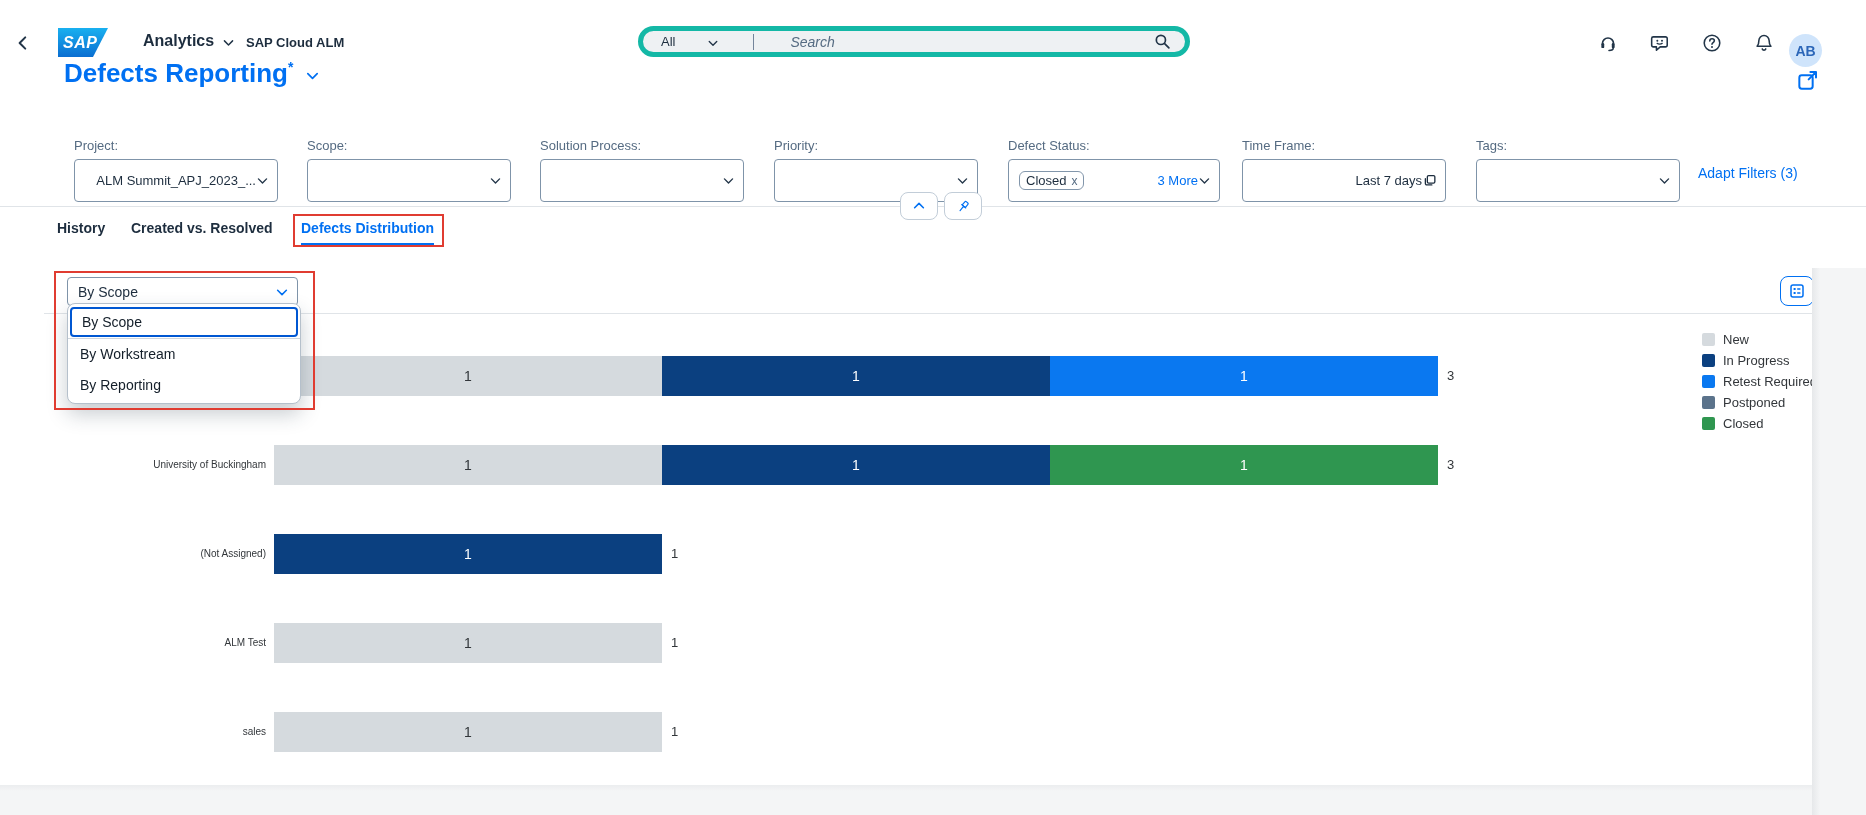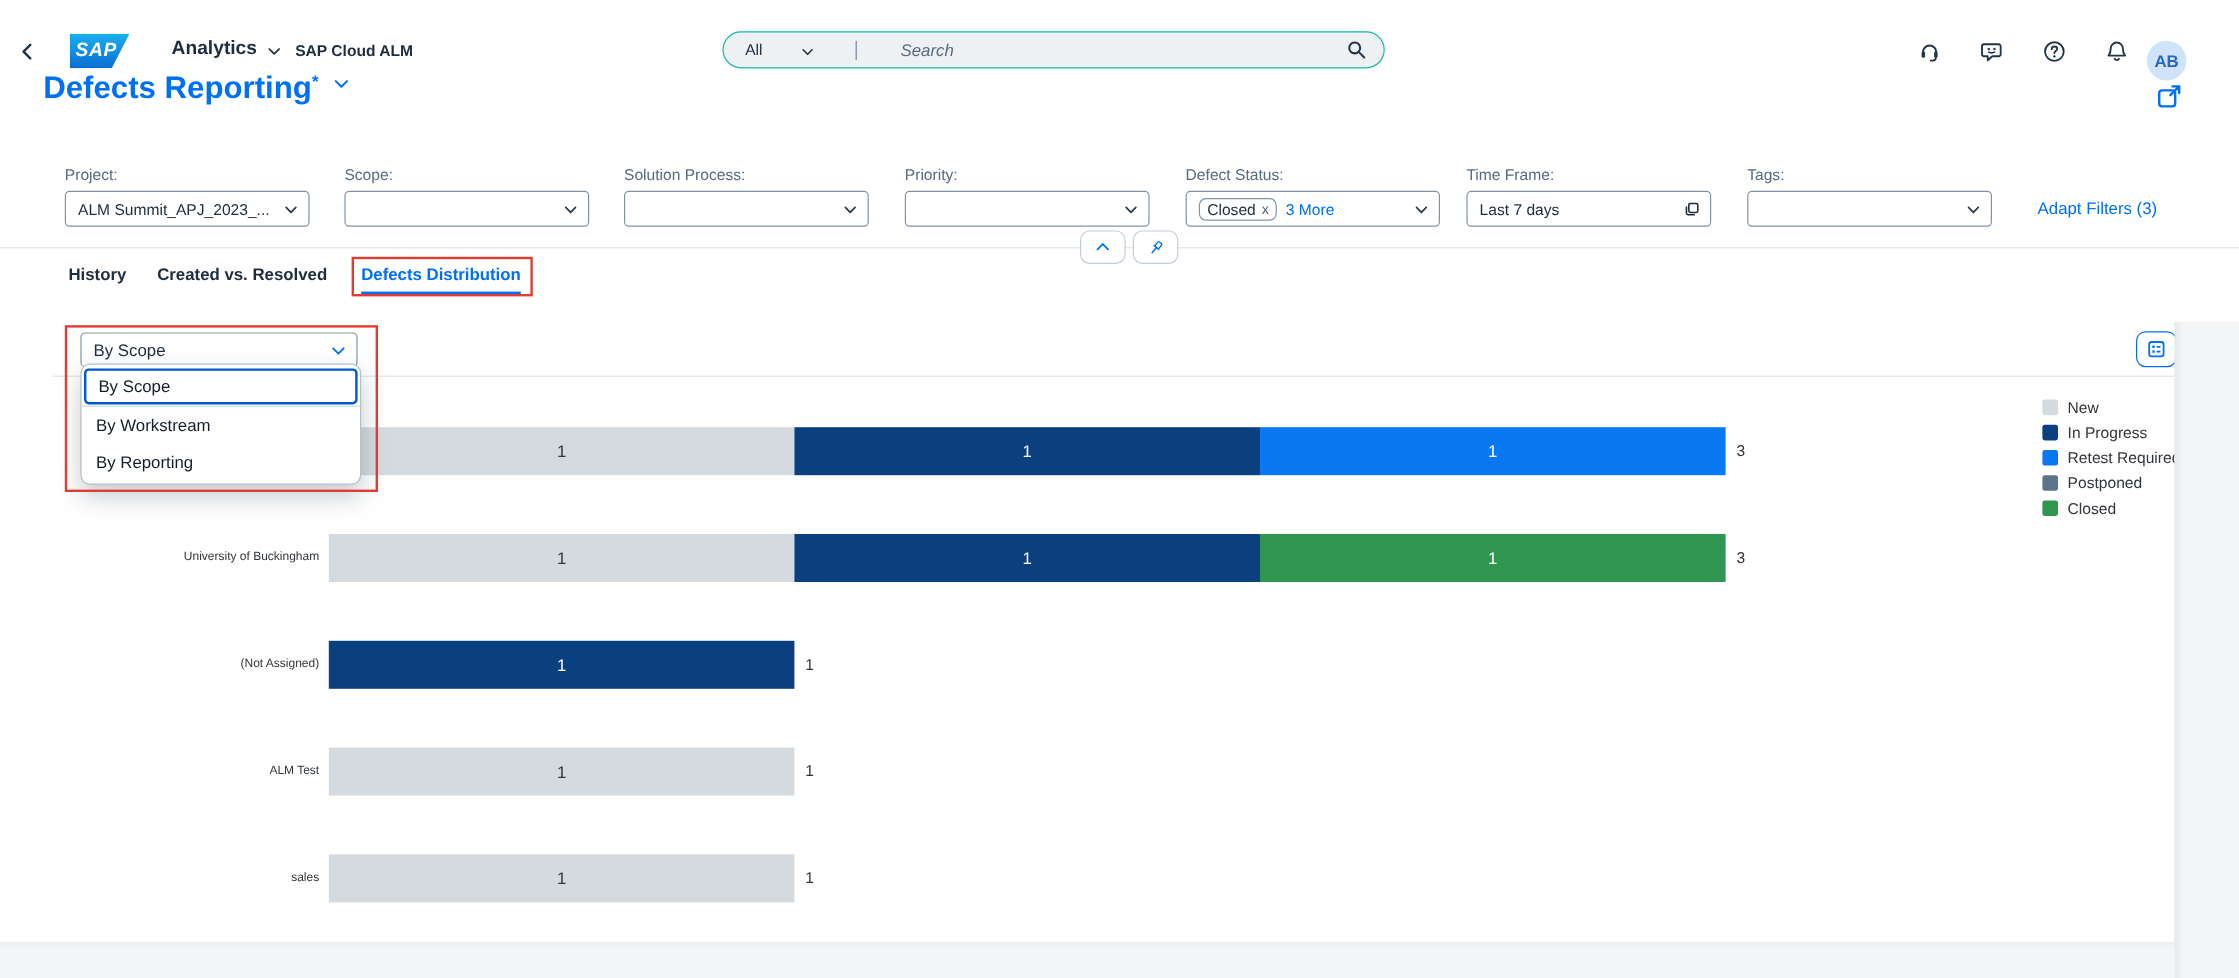--- a/index.html
+++ b/index.html
@@ -10,45 +10,45 @@
   .shell { position: absolute; left: 0; top: 0; width: 1866px; height: 53px; background: #fff; margin-top: 16px; }
   .back-btn { position: absolute; left: 10px; top: 14px; width: 26px; height: 26px; color: #223548; cursor: pointer; display:flex; align-items:center; justify-content:center; }
   .sap-logo { position: absolute; left: 58px; top: 12px; width: 50px; height: 29px;
     background: linear-gradient(180deg, #19b0f0 0%, #0a6ed1 100%);
     clip-path: polygon(0 0, 100% 0, 70% 100%, 0 100%);
     color: #fff; font-weight: bold; font-style: italic; font-size: 16px; line-height: 29px; padding-left: 5px; letter-spacing: .5px; }
   .app-title { position: absolute; left: 143px; top: 16px; font-size: 16px; font-weight: 700; color: #1d2d3e; display: flex; align-items: center; gap: 8px; }
   .app-title .chev { color: #223548; margin-top: 2px; }
   .system-label { position: absolute; left: 246px; top: 19px; font-size: 13px; font-weight: 700; color: #1d2d3e; }
 
-  .search-pill { position: absolute; left: 602px; top: 10px; width: 552px; height: 31px; background: #eef1f3;
-    border: 1px solid #14b8a6; border-radius: 16px; display: flex; align-items: center; padding: 0 14px 0 18px; gap: 24px; }
+  .search-pill { position: absolute; left: 638px; top: 10px; width: 552px; height: 31px; background: #eef1f3;
+    border: 5px solid #14b8a6; border-radius: 16px; display: flex; align-items: center; padding: 0 14px 0 18px; gap: 24px; }
   .search-scope { font-size: 13px; color: #1d2d3e; }
   .search-pill .chev { color: #223548; margin: 2px 10px 0 8px; }
   .search-sep { width: 1px; height: 16px; background: #74859b; margin-right: 12px; }
   .search-ph { font-size: 14px; font-style: italic; color: #556b82; flex: 1; }
   .search-pill .mag { color: #223548; }
 
   .shell-icons { position: absolute; right: 92px; top: 0; height: 53px; display: flex; align-items: center; gap: 32px; color: #223548; }
   .shell-icons .sicon { width: 20px; height: 20px; cursor: pointer; }
   .avatar { position: absolute; right: 44px; top: 18px; width: 33px; height: 33px; border-radius: 50%; background: #cfe4fb;
     color: #2b66b8; font-size: 14px; font-weight: 700; display: flex; align-items: center; justify-content: center; cursor: pointer; }
 
   
-  .page-title-row { position: absolute; left: 36px; top: 58px; display: flex; gap: 12px; }
+  .page-title-row { position: absolute; left: 64px; top: 58px; display: flex; align-items: center; gap: 12px; }
   .page-title { font-size: 26px; font-weight: 700; color: #0070f2; }
   .page-title sup { font-size: 14px; color: #0070f2; }
   .page-title-row .chev { color: #0070f2; margin-top: 4px; cursor: pointer; }
   .share-btn { position: absolute; right: 46px; top: 68px; width: 24px; height: 24px; color: #0070f2; cursor: pointer; }
 
   
-  .ffield { position: absolute; top: 138px; width: 204px; }
+  .ffield { position: absolute; top: 138px; width: 204px; margin-left: 20px; }
   .flabel { font-size: 13px; color: #556b82; display: block; height: 16px; }
-  .fctrl { margin-top: 5px; height: 30px; background: #fff; border: 1px solid #7f94a9; border-radius: 4px;
-    display: flex; align-items: center; padding: 0 8px 0 10px; font-size: 13px; color: #1d2d3e; cursor: pointer; }
+  .fctrl { margin-top: 5px; height: 43px; background: #fff; border: 1px solid #7f94a9; border-radius: 4px;
+    display: flex; align-items: center; padding: 0 8px 0 10px; font-size: 13px; color: #1d2d3e; cursor: pointer; text-align: right; }
   .fctrl .grow { flex: 1; white-space: nowrap; overflow: hidden; }
   .fctrl .chev { color: #223548; flex: none; }
   .token { border: 1px solid #8296ab; border-radius: 6px; padding: 1px 6px; font-size: 13px; display: inline-flex; align-items: center; gap: 5px; background: #fff; }
   .token .x { color: #556b82; font-size: 12px; cursor: pointer; }
   .more-link { color: #0070f2; font-size: 13px; margin-left: 7px; cursor: pointer; }
   .adapt-link { position: absolute; left: 1698px; top: 165px; font-size: 14px; color: #0070f2; font-weight: 400; cursor: pointer; }
 
   
   .hdr-divider { position: absolute; left: 0; top: 206px; width: 1866px; height: 1px; background: #e0e4e8; }
   .hdr-btn { position: absolute; top: 192px; width: 38px; height: 28px; background: #fff; border: 1px solid #c2cdd8;

